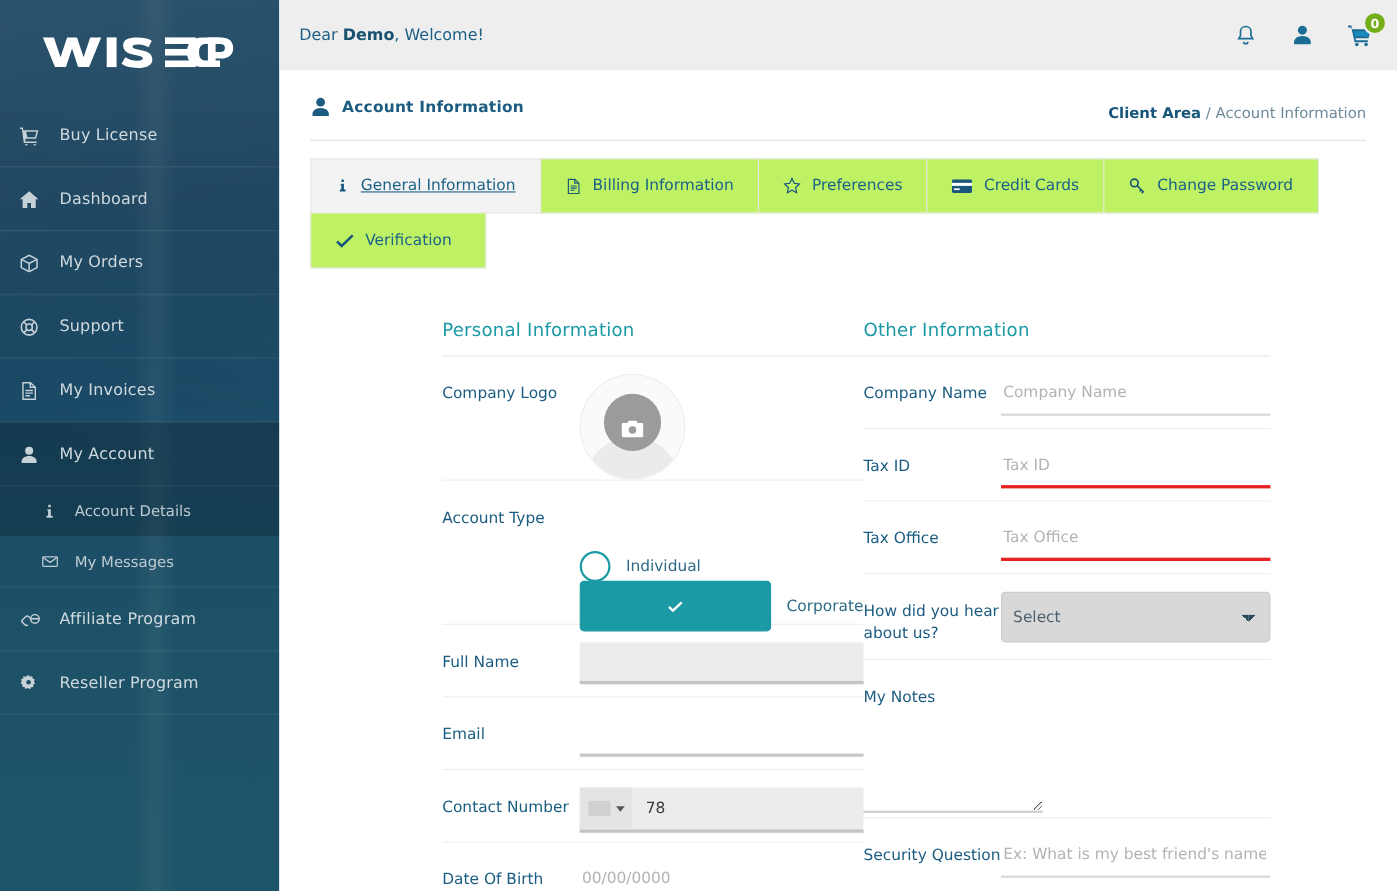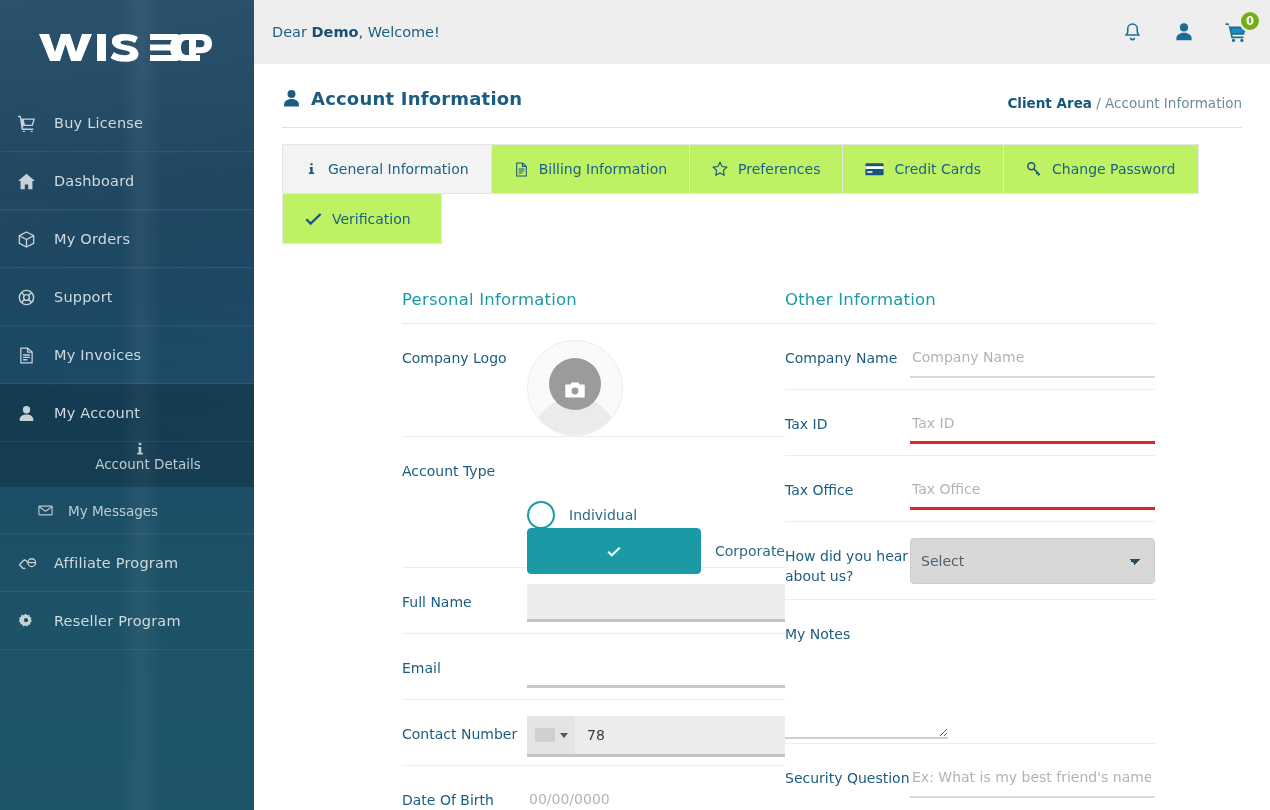--- a/index.html
+++ b/index.html
@@ -46,21 +46,21 @@
   }
   .nav-item .nlabel { padding-left: 6px; letter-spacing: 0.2px; }
   .nav-item.active {
     background: rgba(0,0,0,0.20);
   }
   .nav-sub {
     height: 46px; display: flex; align-items: center; padding-left: 38px;
     color: #bccad2; font-size: 13.5px; cursor: pointer;
     border-bottom: 1px solid rgba(255,255,255,0.07);
   }
-  .nav-sub.on-dark { background: rgba(0,0,0,0.20); flex-direction: column; }
+  .nav-sub.on-dark { background: rgba(0,0,0,0.20); }
   .nav-sub .nico { width: 26px; min-width: 26px; display:flex; align-items:center; }
   .nav-sub .nlabel { padding-left: 4px; }
 
   
   .main { flex: 1; height: 810px; background: #ffffff; position: relative; overflow: hidden; }
 
   .topbar {
     height: 64px; background: #eeeeee; display: flex; align-items: center;
     padding: 0 22px 0 18px; justify-content: space-between;
   }
@@ -75,35 +75,35 @@
     display: flex; align-items: center; justify-content: center;
     border: 2px solid #eeeeee;
   }
 
   .page-head {
     display: flex; align-items: baseline; justify-content: space-between;
     padding: 24px 28px 0 28px;
   }
   .page-title { display: flex; align-items: center; gap: 10px; }
   .page-title .picon { color: #1b5c80; display:flex; align-items:center; }
-  .page-title h1 { font-size: 18px; color: #1b5c80; font-weight: 700; letter-spacing: .2px; text-align: right; }
+  .page-title h1 { font-size: 14px; color: #1b5c80; font-weight: 700; letter-spacing: .2px; text-align: right; }
   .crumb { font-size: 13.5px; color: #6e8a9b; }
   .crumb b { color: #16567a; font-weight: 700; }
   .head-rule { margin: 16px 28px 0 28px; border-bottom: 1px solid #e2e2e2; }
 
   
   .tabs { display: flex; flex-wrap: wrap; padding: 16px 28px 0 28px; }
   .tab {
     height: 50px; display: flex; align-items: center; gap: 10px;
     padding: 0 22px; font-size: 14px; color: #1c6187; cursor: pointer;
     background: #bef264; border: 1px solid #e6e6e6; border-left: none;
     white-space: nowrap;
   }
   .tab:first-child { border-left: 1px solid #e6e6e6; }
-  .tab.active { background: #f3f3f3; }
+  .tab.active { background: #f3f3f3; text-decoration: underline; }
   .tab .ticon { display:flex; align-items:center; color:#17557a; }
   .tabrow2 { display:flex; padding: 0 28px; }
   .tabrow2 .tab { border-top: none; border-left: 1px solid #e6e6e6; }
 
   
   .form-area { display: flex; padding: 46px 28px 0 28px; gap: 0; }
   .col { flex: 1; }
   .col-left { max-width: 383px; margin-left: 120px; }
   .col-right { max-width: 370px; margin-left: 0px; }
   .sec-title { font-size: 16.5px; color: #1b9aa6; font-weight: 400; letter-spacing:.2px; }

